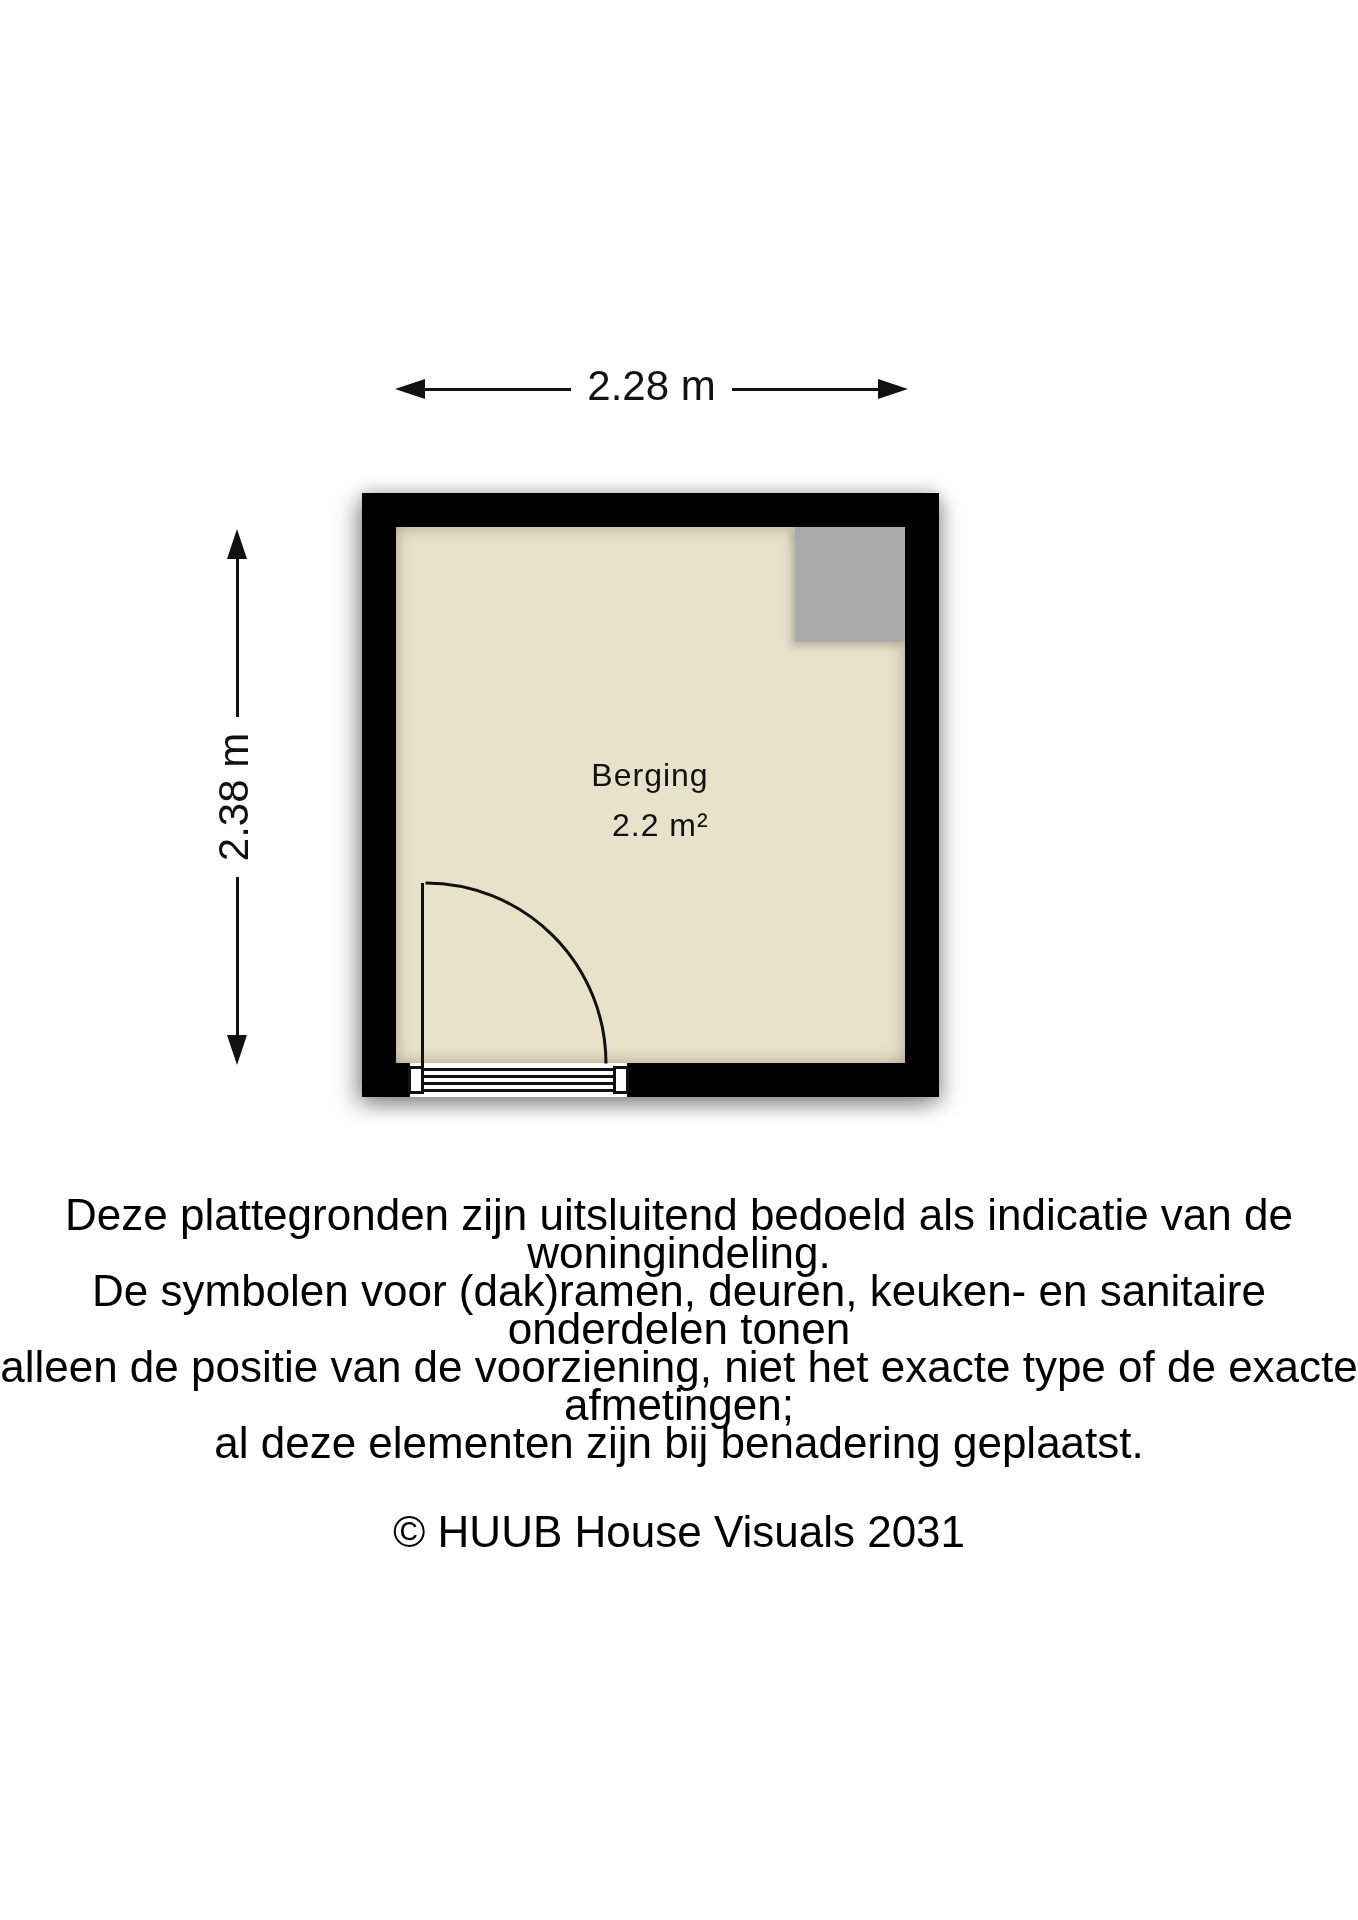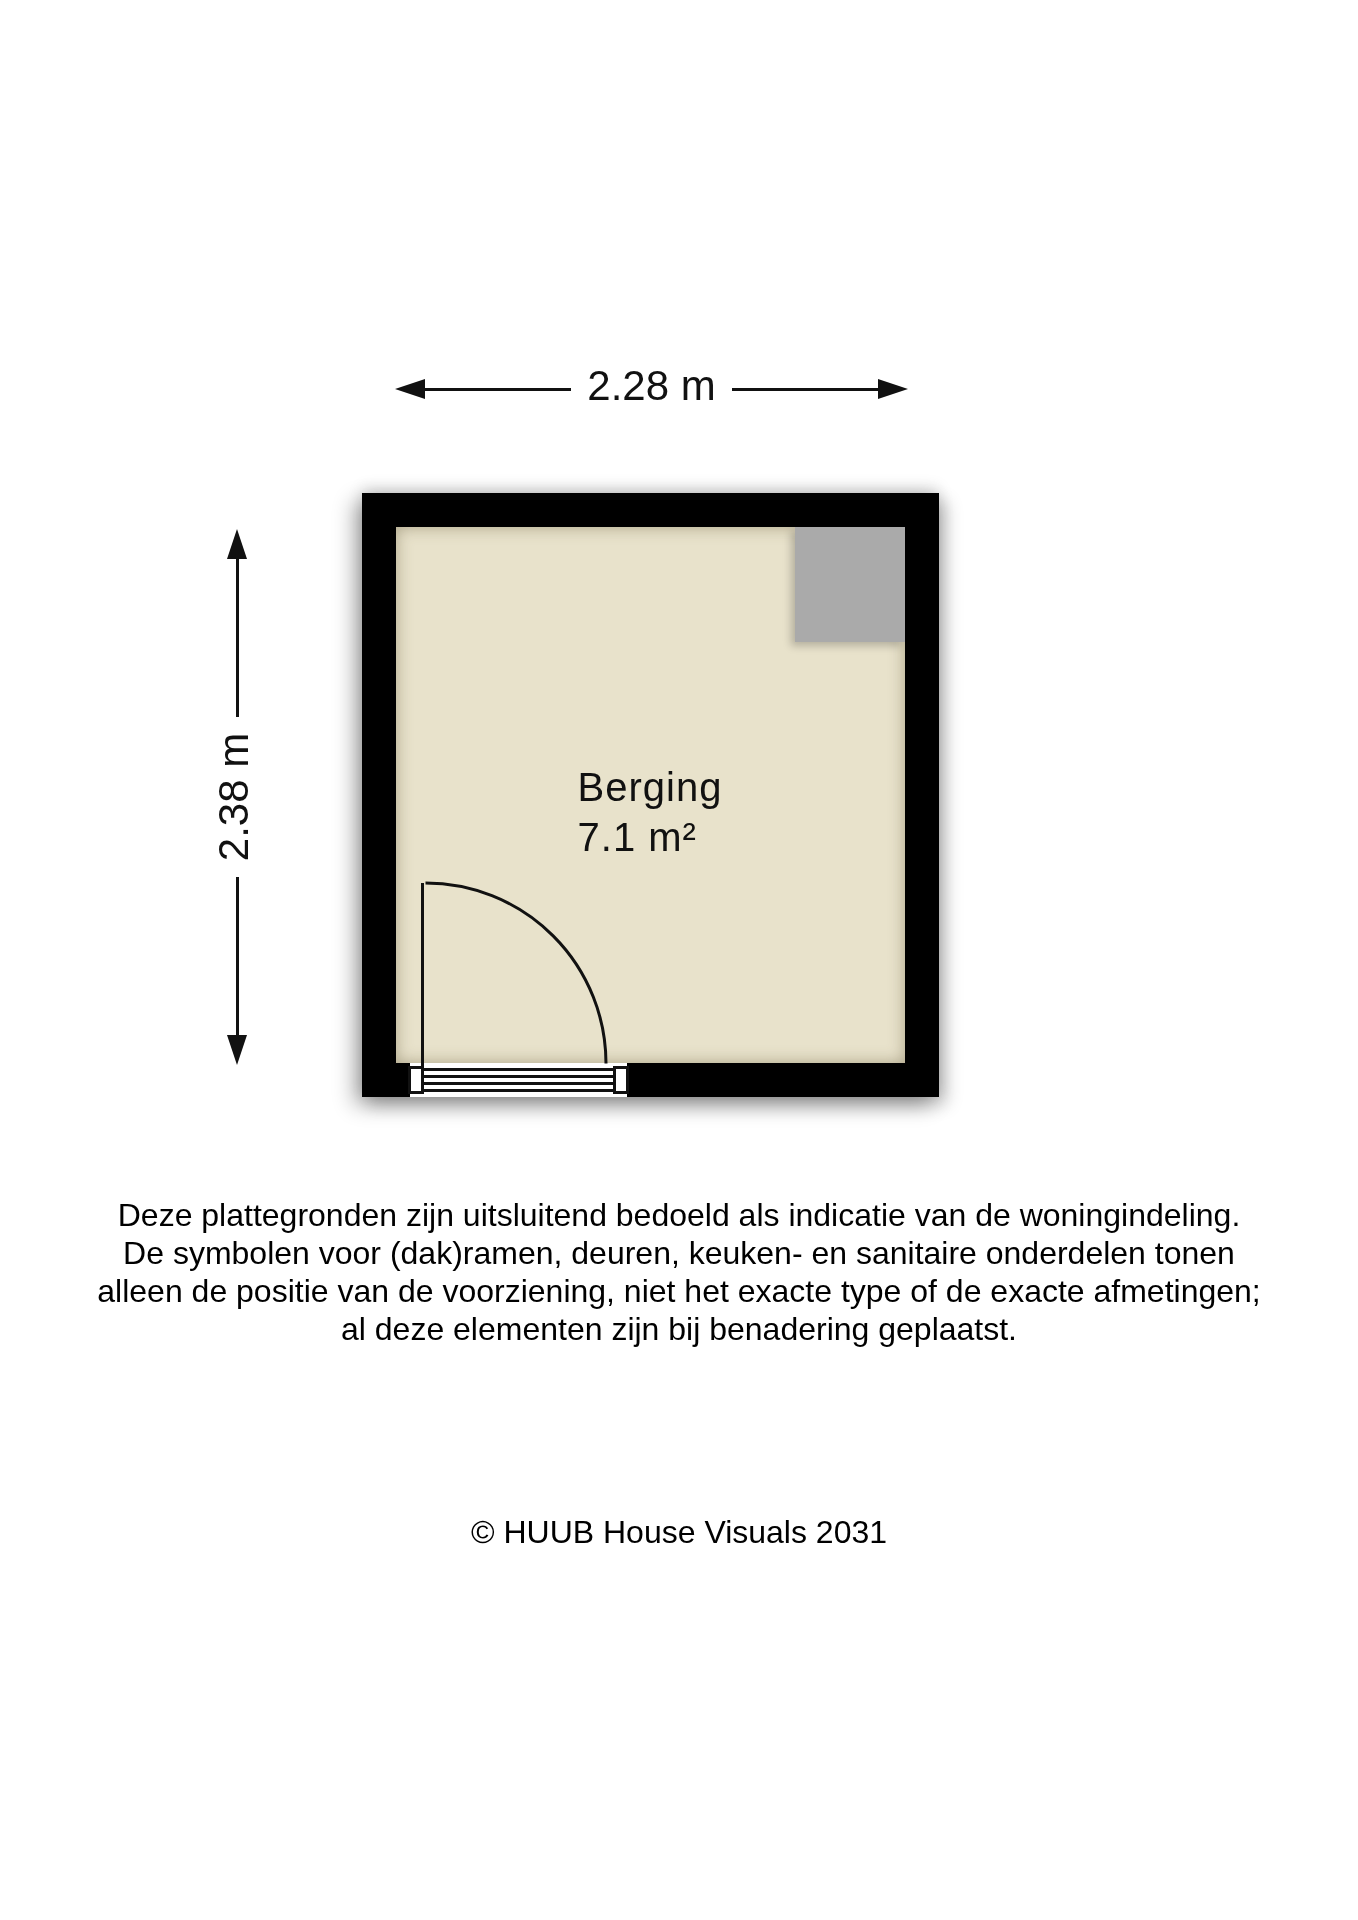--- a/index.html
+++ b/index.html
@@ -27,35 +27,35 @@
     position:absolute; left:34px; top:34px; width:509px; height:536px;
     background:#e8e2cb;
     box-shadow:inset 0 0 16px rgba(95,85,50,0.45);
   }
   .gray-block {
     position:absolute; right:0; top:0; width:110px; height:115px;
     background:#aaaaaa;
     box-shadow:-4px 4px 8px rgba(0,0,0,0.22);
   }
   .room-label {
-    position:absolute; left:288px; top:269px; transform:translateX(-50%);
-    text-align:left; font-size:40px; line-height:50px; letter-spacing:1px; white-space:nowrap;
+    position:absolute; left:288px; top:257px; transform:translateX(-50%);
+    text-align:right; font-size:32px; line-height:50px; letter-spacing:1px; white-space:nowrap;
   }
 
   
   .door-opening { position:absolute; left:48px; top:570px; width:217px; height:34px; background:#ffffff; }
   .sill { position:absolute; left:14px; right:14px; top:5px; height:24px; display:flex; flex-direction:column; justify-content:space-between; }
   .sill-line { height:3px; background:#111; }
   .door-cap { position:absolute; width:16px; height:28px; top:573px; background:#fff; border:3px solid #111; box-sizing:border-box; }
   .door-cap.left { left:46px; } .door-cap.right { left:251px; }
   .door-leaf { position:absolute; left:59px; top:390px; width:3px; height:183px; background:#111; }
   .door-arc { position:absolute; left:62px; top:390px; width:182px; height:182px; overflow:visible; }
 
   
-  .note { position:absolute; left:0; width:100%; text-align:center; font-size:32px; line-height:38px; white-space:pre-line; color:#000; }
+  .note { position:absolute; left:0; width:100%; text-align:center; font-size:44px; line-height:38px; white-space:pre-line; color:#000; }
   .note-1 { top:1196px; } .note-2 { top:1396px; } .copyright { top:1513px; }
 </style>
 </head>
 <body>
 
 <div class="page">
 
   <div class="dim dim-h">
     <span class="head-start"></span>
     <span class="dim-line"></span>
@@ -72,21 +72,21 @@
     <span class="head-end"></span>
   </div>
 
   <div class="plan" style="background-color: rgb(0, 0, 0);">
     <div class="floor" style="background-color: rgb(232, 226, 203);">
       <div class="gray-block" style="background-color: rgb(170, 170, 170);"></div>
     </div>
 
     <div class="room-label">
       <div>Berging</div>
-      <div>7.1 m²</div>
+      <div>2.2 m²</div>
     </div>
 
     <div class="door-opening">
       <div class="sill">
         <div class="sill-line"></div>
         <div class="sill-line"></div>
         <div class="sill-line"></div>
         <div class="sill-line"></div>
       </div>
     </div>

